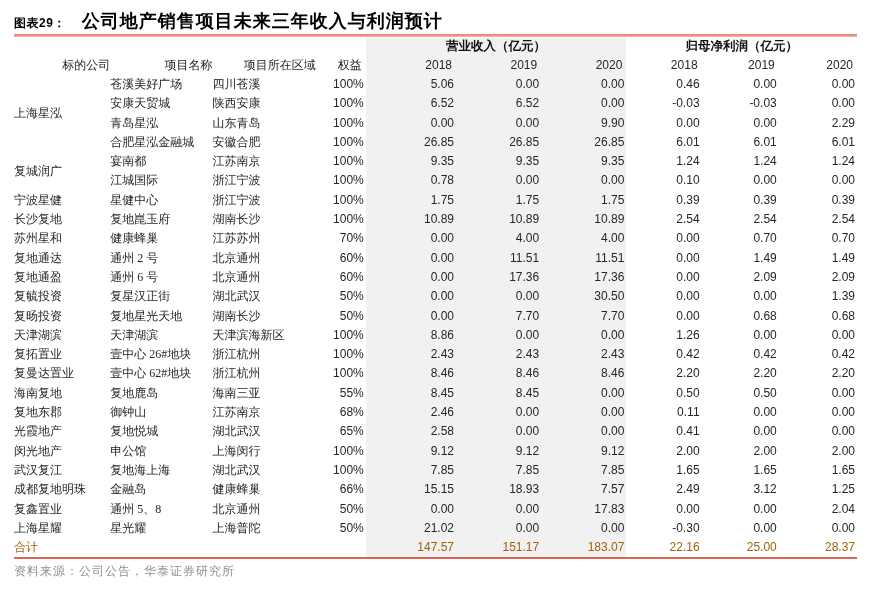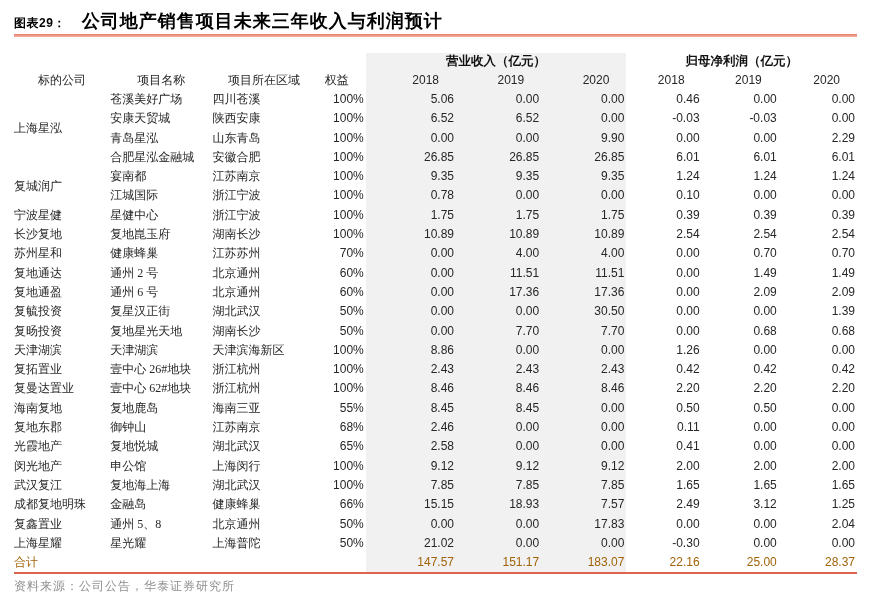--- a/index.html
+++ b/index.html
@@ -17,44 +17,44 @@
     margin-right:16px; letter-spacing:0.5px;
   }
   .fig-title {
     font-family:"Liberation Sans", sans-serif;
     font-weight:bold; font-size:18px; color:#000;
     letter-spacing:1px;
   }
   .rule-top { height:3px; background:linear-gradient(to bottom,#e87a66,#f6b4a8); margin-top:2px; }
   .rule-bottom { height:2px; background:#dd6450; }
 
-  table { border-collapse:collapse; table-layout:fixed; width:843px; margin-top:16px; }
+  table { border-collapse:collapse; table-layout:fixed; width:843px; margin-top:1px; }
   th, td {
     padding:0; margin:0; white-space:nowrap; overflow:hidden;
     font-size:12px; height:19.3px; line-height:19.3px;
     vertical-align:middle; font-weight:normal;
   }
   thead tr.group-row th { height:17px; line-height:17px; }
   thead tr.year-row th { height:20px; line-height:20px; }
 
   .c-text { text-align:left;  font-family:"Liberation Serif", serif; color:#262626; }
   .c-num  { text-align:right; font-family:"Liberation Sans", sans-serif; color:#262626; padding-right:2px; }
   .shaded { background:#f1f1f1; }
 
   th.group-h {
     font-family:"Liberation Serif", serif; font-weight:bold;
     font-size:12.5px; color:#111; text-align:center;
   }
   th.col-h-text {
     font-family:"Liberation Serif", serif; font-weight:normal;
-    color:#262626; text-align:center;
+    color:#262626; text-align:right;
   }
   th.col-h-num {
     font-family:"Liberation Sans", sans-serif; font-weight:normal;
-    color:#262626; text-align:right; padding-right:17px;
+    color:#262626; text-align:right; padding-right:4px;
   }
 
   .total-row td { color:#a16207; }
 
   .source-note {
     margin-top:4px;
     font-family:"Liberation Serif", serif;
     font-size:12px; color:#8f8f8f; letter-spacing:1px;
   }
 </style>

